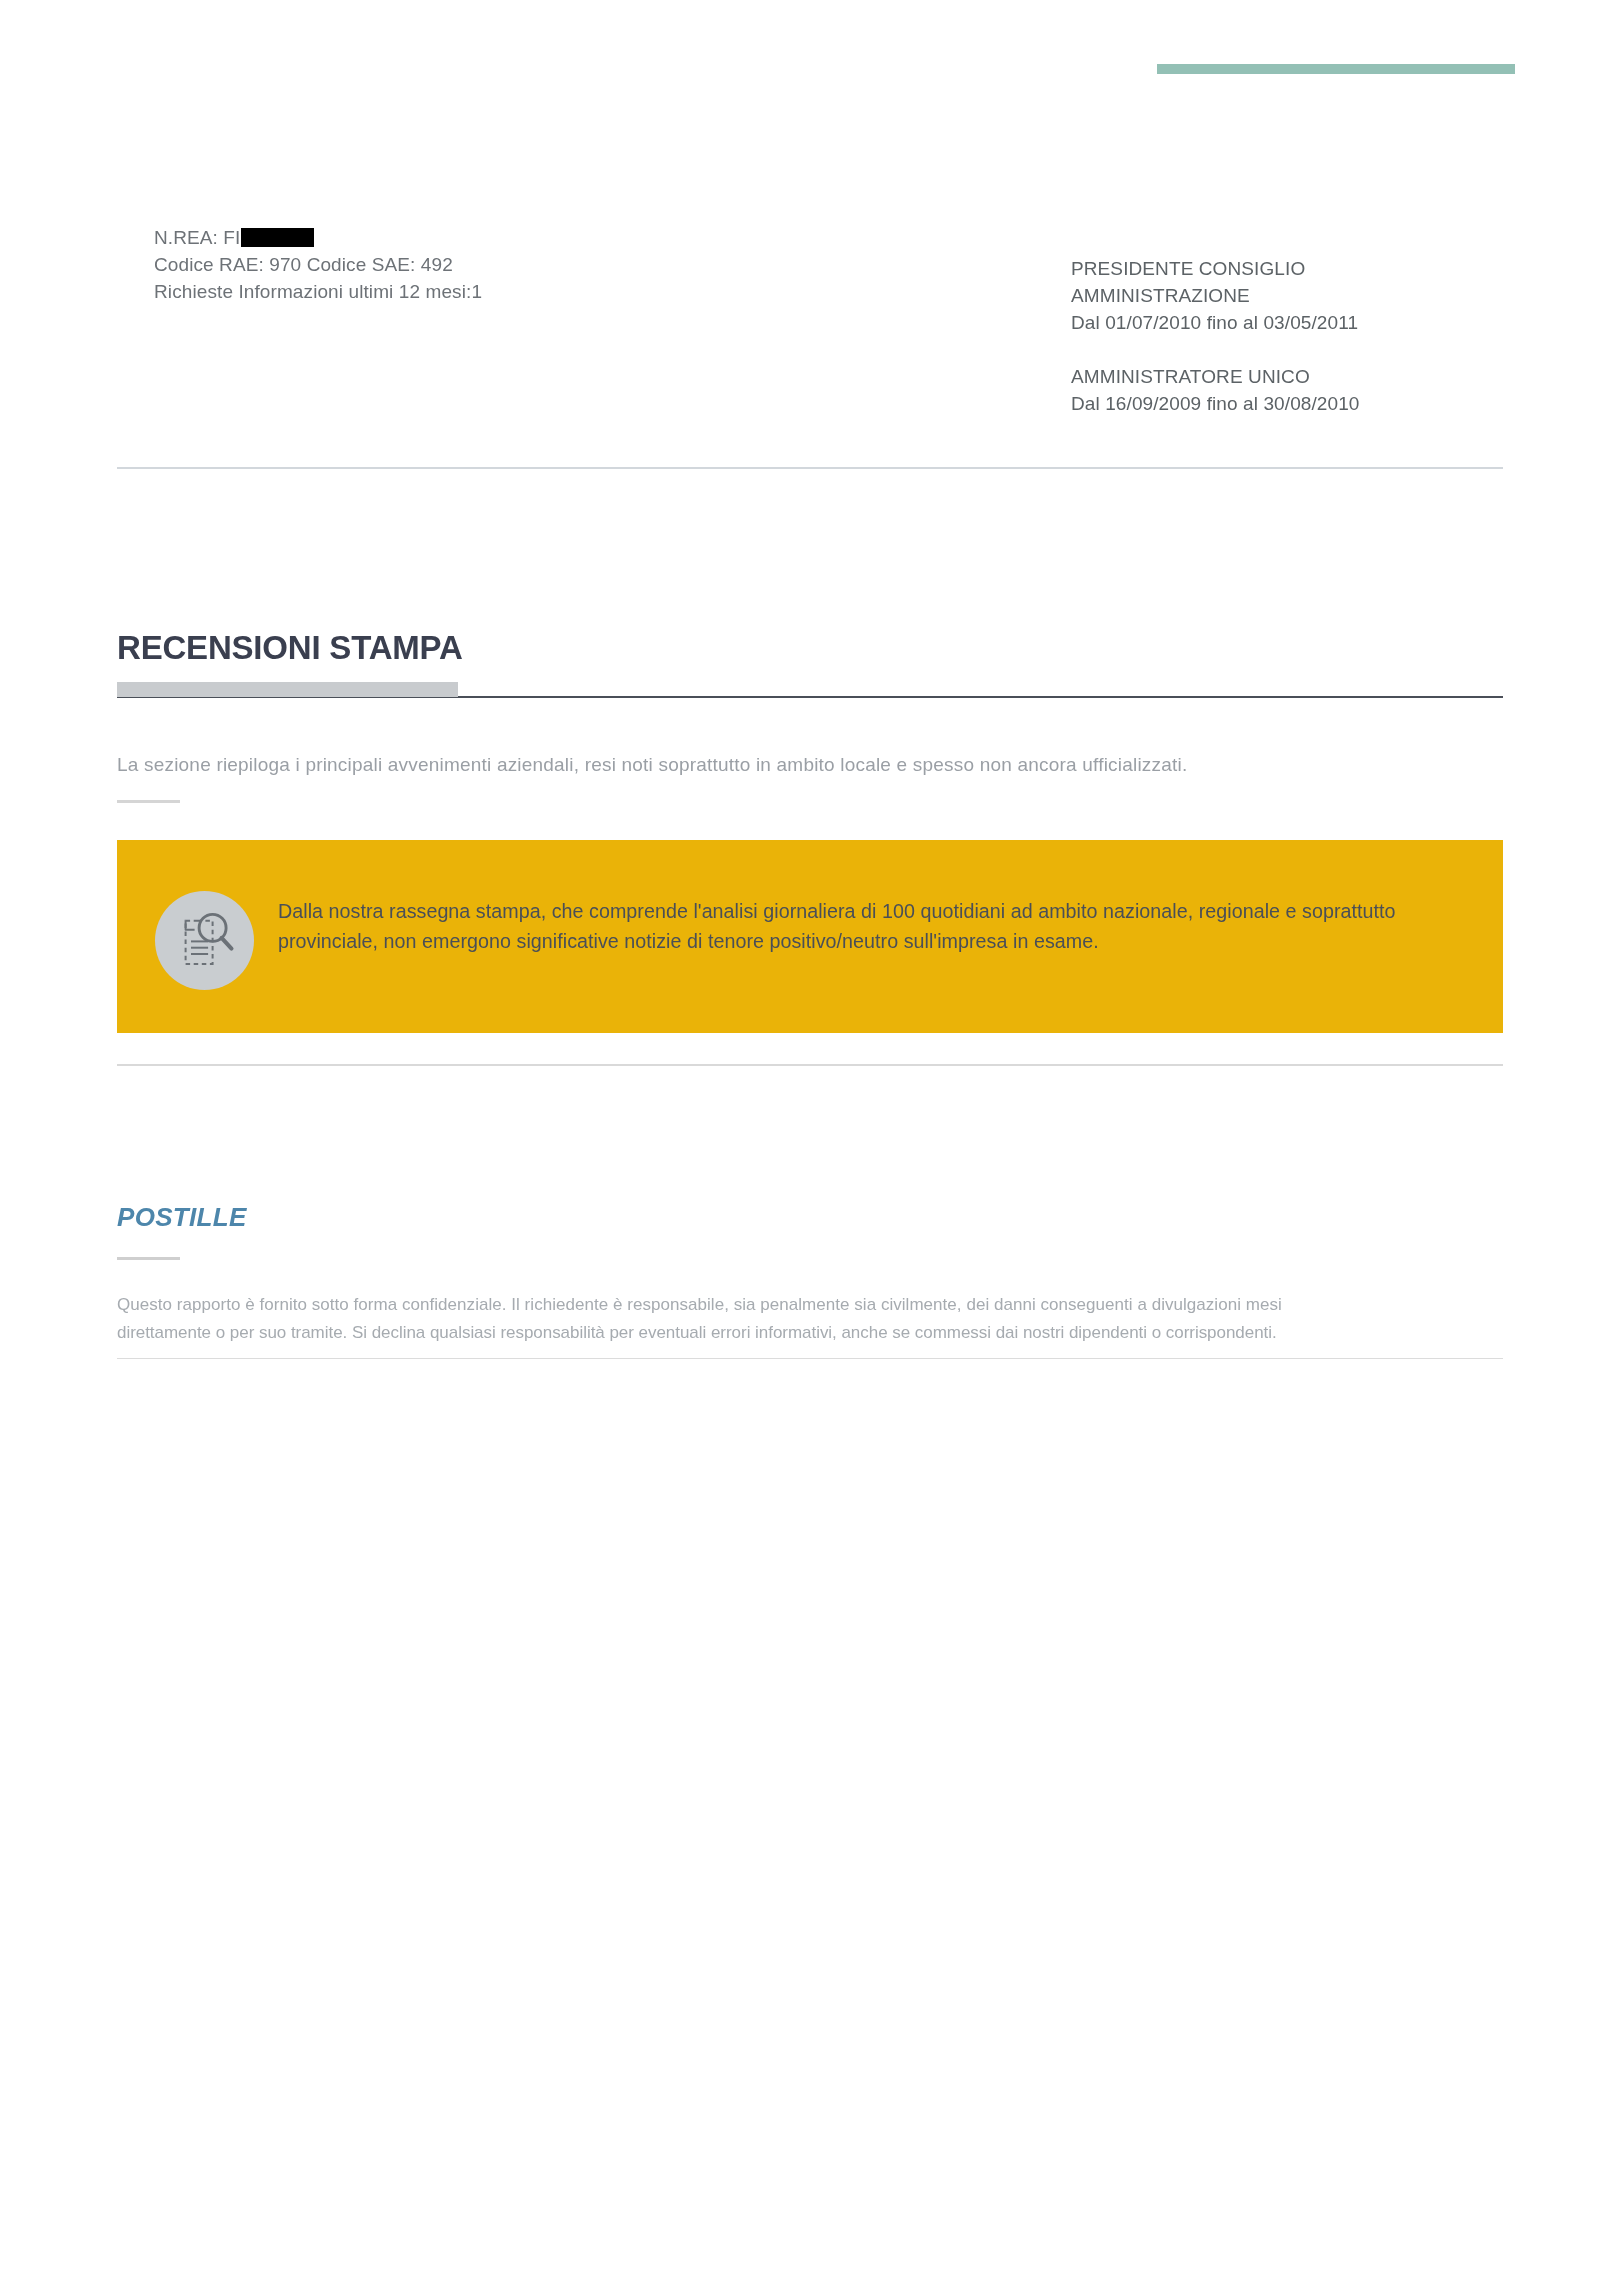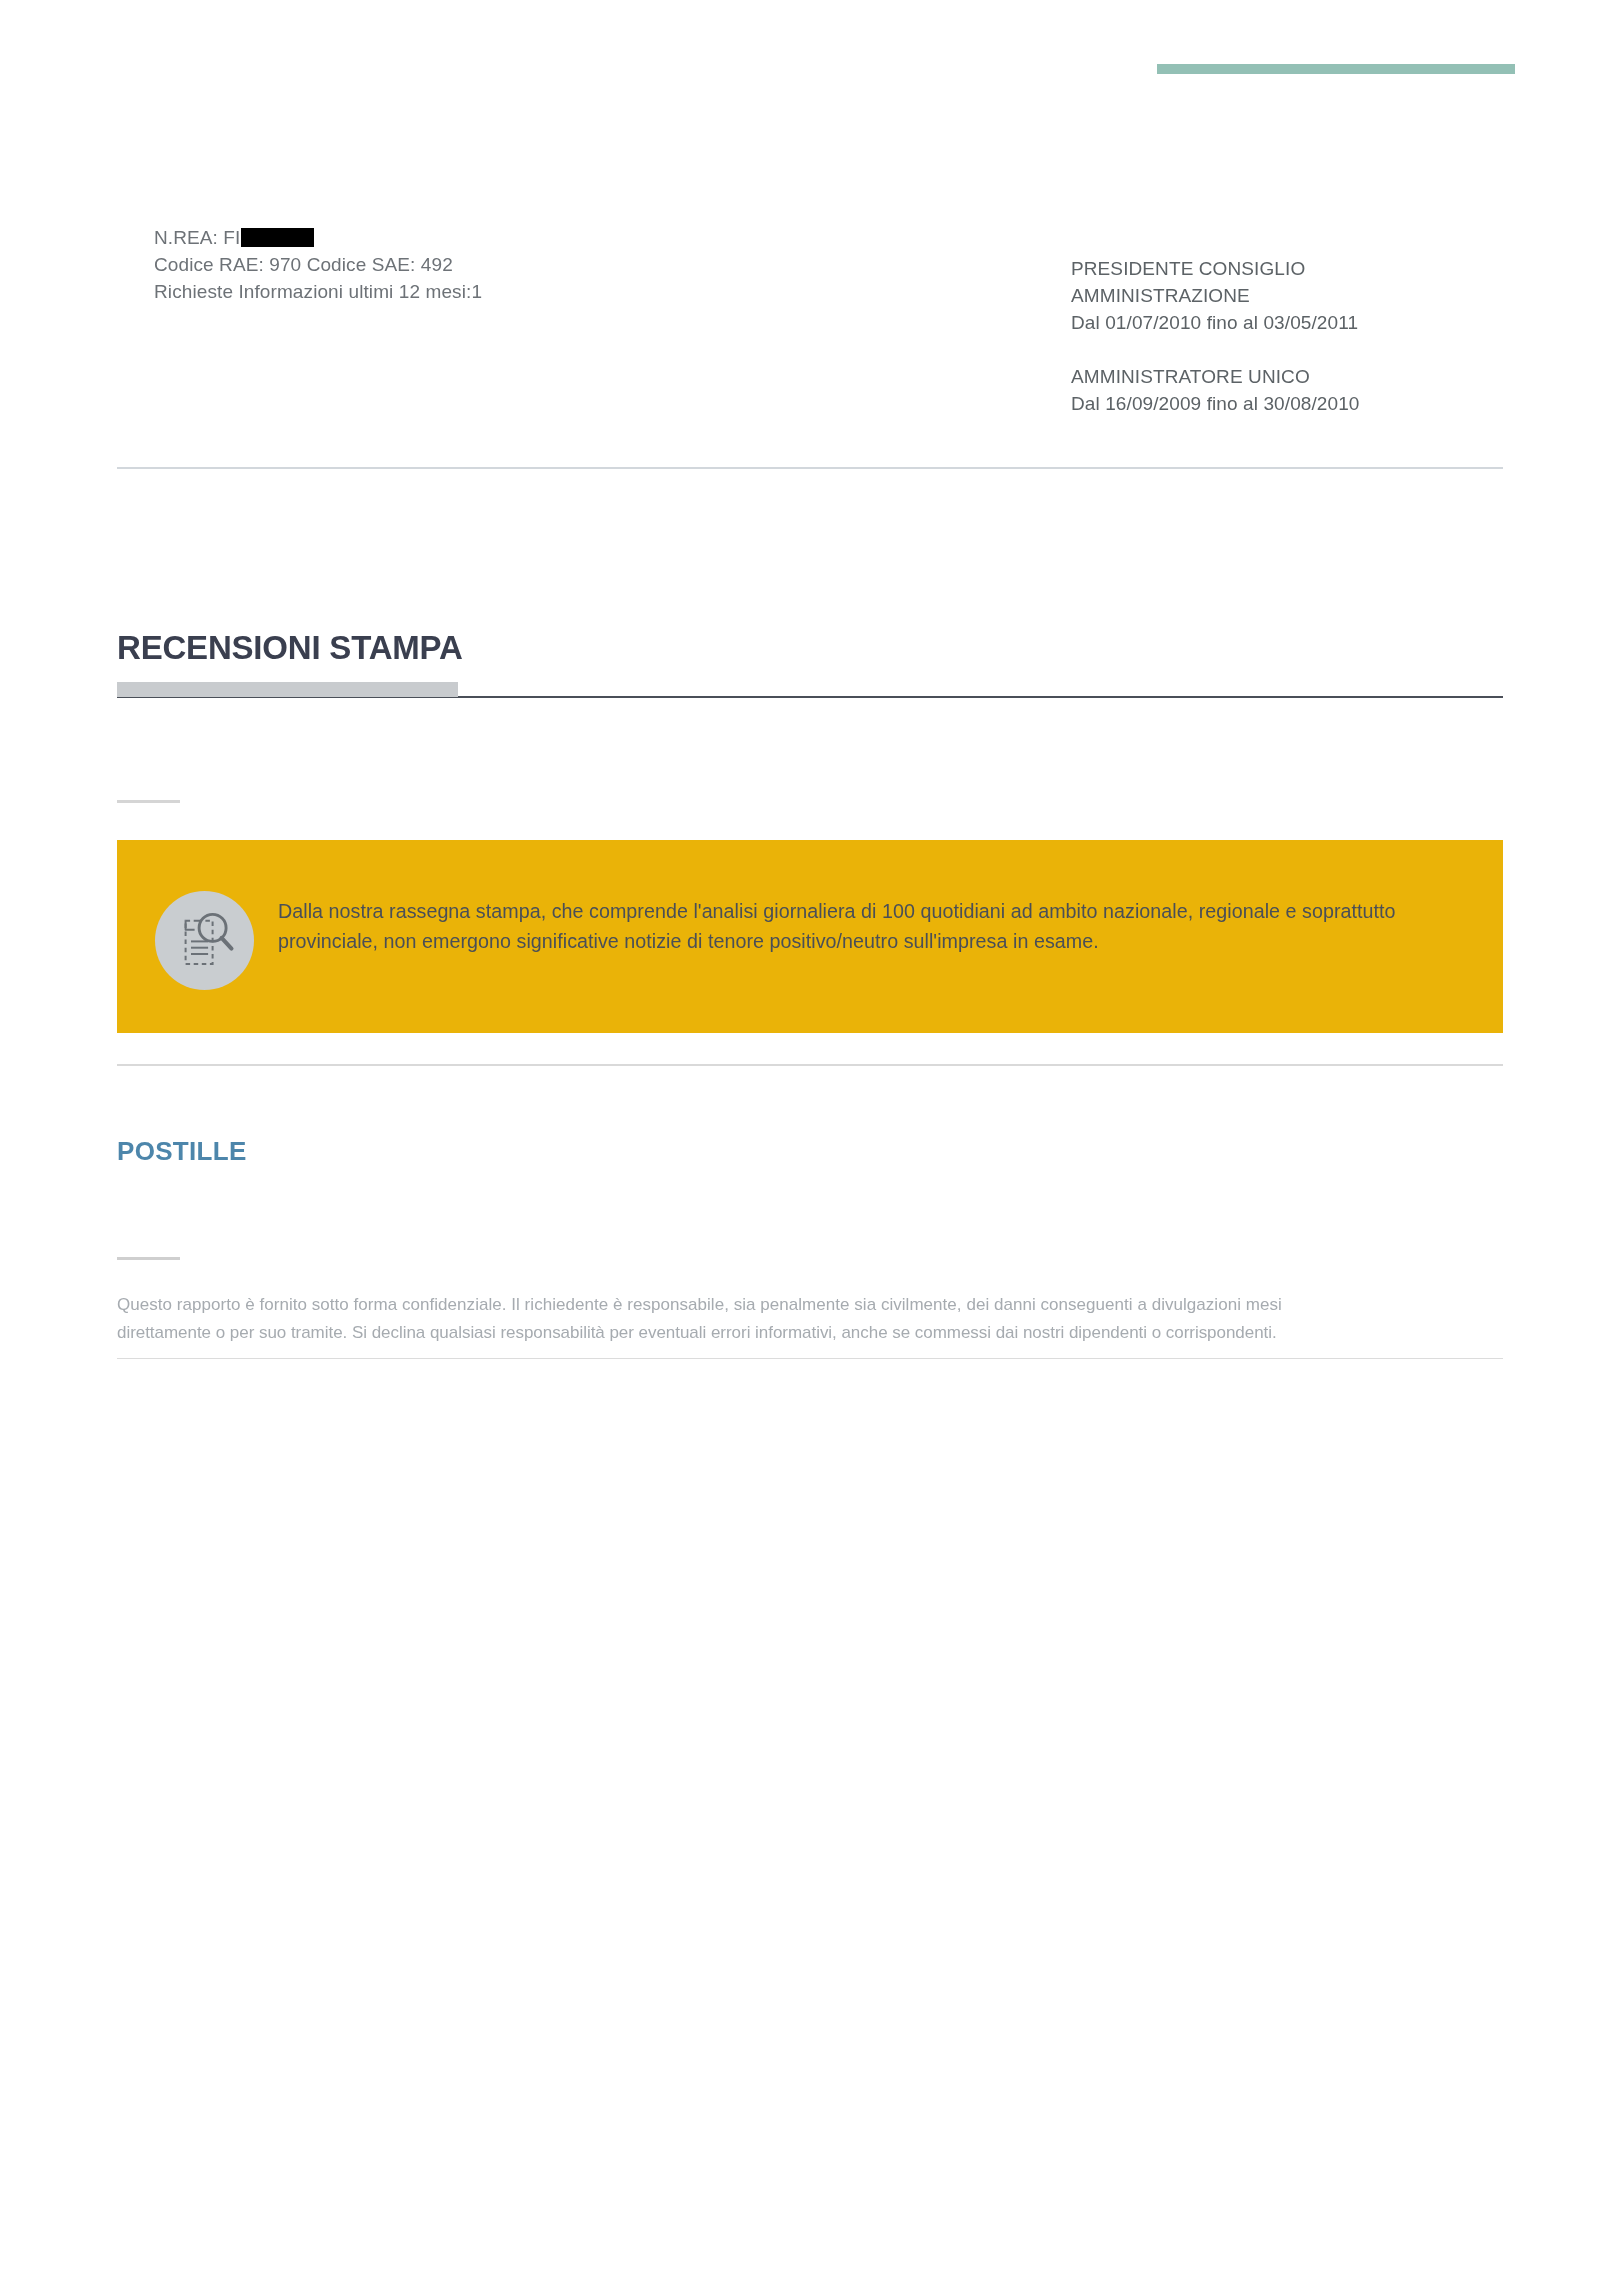--- a/index.html
+++ b/index.html
@@ -257,20 +257,21 @@
     <div class="line">AMMINISTRATORE UNICO</div>
     <div class="line">Dal 16/09/2009 fino al 30/08/2010</div>
   </div>
 
   <div class="rule-light" style="top:467px;"></div>
 
   <h1 class="section-title" style="top:629px; margin:0;">RECENSIONI STAMPA</h1>
   <div class="heading-underline" style="top:696px;"></div>
   <div class="heading-accent" style="top:682px;"></div>
 
+  <div class="intro-text" style="top:751px;">La sezione riepiloga i principali avvenimenti aziendali, resi noti soprattutto in ambito locale e spesso non ancora ufficializzati.</div>
   <div class="mini-dash" style="top:800px;"></div>
 
   <div class="callout">
     <div class="callout-icon">
       <svg width="99" height="99" viewBox="0 0 110 110" aria-hidden="true">
 
         <path d="M34 33 L47 33 L47 33 L64 33 L64 81 L34 81 Z" fill="none" stroke="#6b7177" stroke-width="2.2" stroke-dasharray="5,4"></path>
         <path d="M34 33 L34 43 L44 43" fill="none" stroke="#6b7177" stroke-width="2.2" stroke-linejoin="round"></path>
 
         <line x1="40" y1="56" x2="59" y2="56" stroke="#6b7177" stroke-width="2.2"></line>
@@ -279,21 +280,21 @@
 
         <circle cx="64" cy="41" r="15" fill="none" stroke="#6b7177" stroke-width="3.2"></circle>
         <line x1="74" y1="52" x2="85" y2="64" stroke="#6b7177" stroke-width="4.5" stroke-linecap="round"></line>
       </svg>
     </div>
     <div class="callout-text">Dalla nostra rassegna stampa, che comprende l'analisi giornaliera di 100 quotidiani ad ambito nazionale, regionale e soprattutto provinciale, non emergono significative notizie di tenore positivo/neutro sull'impresa in esame.</div>
   </div>
 
   <div class="rule-grey" style="top:1064px;"></div>
 
-  <h2 class="postille-title" style="top:1136px; margin:0;">POSTILLE</h2>
+  <h2 class="postille-title" style="top:1202px; margin:0;font-style:italic;">POSTILLE</h2>
   <div class="postille-dash" style="top:1257px;"></div>
 
   <div class="disclaimer" style="top:1291px;">
     <span>Questo rapporto è fornito sotto forma confidenziale. Il richiedente è responsabile, sia penalmente sia civilmente, dei danni conseguenti a divulgazioni mesi</span>
     <span class="l2">direttamente o per suo tramite. Si declina qualsiasi responsabilità per eventuali errori informativi, anche se commessi dai nostri dipendenti o corrispondenti.</span>
   </div>
 
   <div class="rule-faint" style="top:1358px;"></div>
 
 

